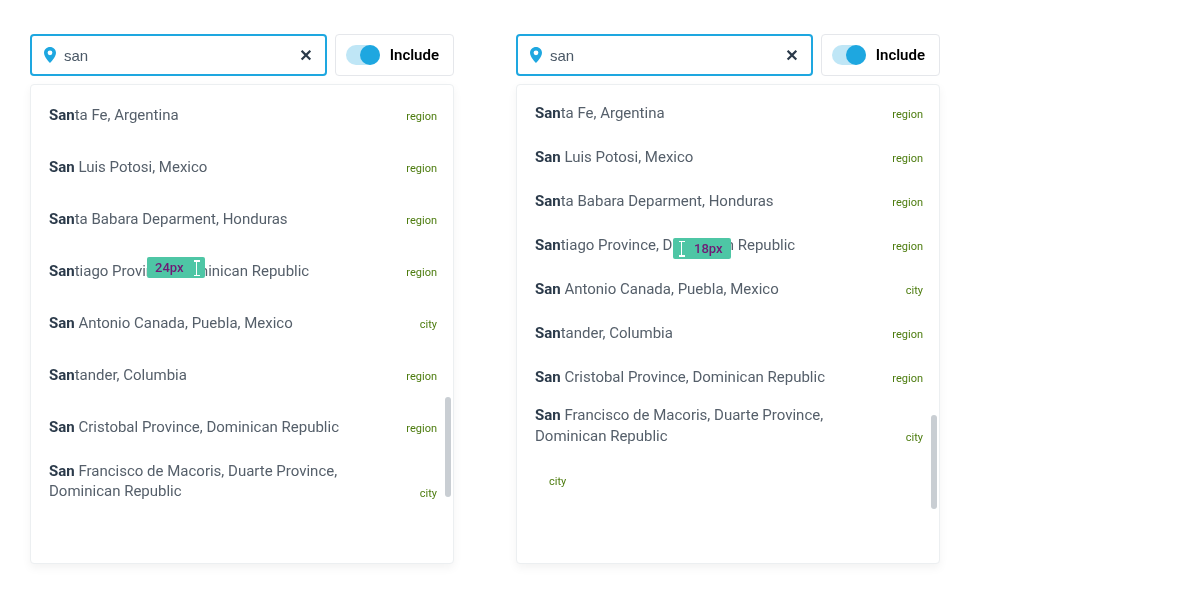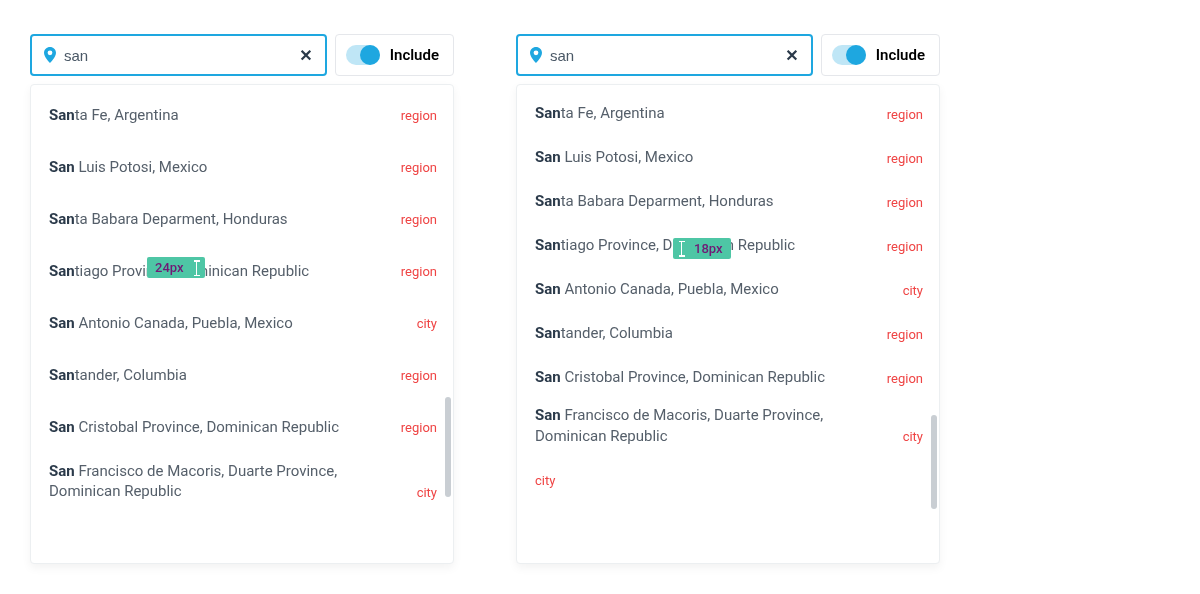--- a/index.html
+++ b/index.html
@@ -102,23 +102,24 @@
       display: flex;
       justify-content: space-between;
       align-items: flex-end;
       gap: 12px;
       font-size: 15px;
       color: #555f6a;
       line-height: 1.35;
     }
     .row .label { flex: 1; }
     .row .type {
-      color: #ef4444;
-      font-size: 13px;
+      color: #4d7c0f;
+      font-size: 11px;
       white-space: nowrap;
+      margin-left: 14px;
     }
     .row .label b {
       font-weight: 700;
       color: #2b3a4a;
     }
     .scrollbar {
       position: absolute;
       right: 2px;
       width: 6px;
       background: #c9ced3;

